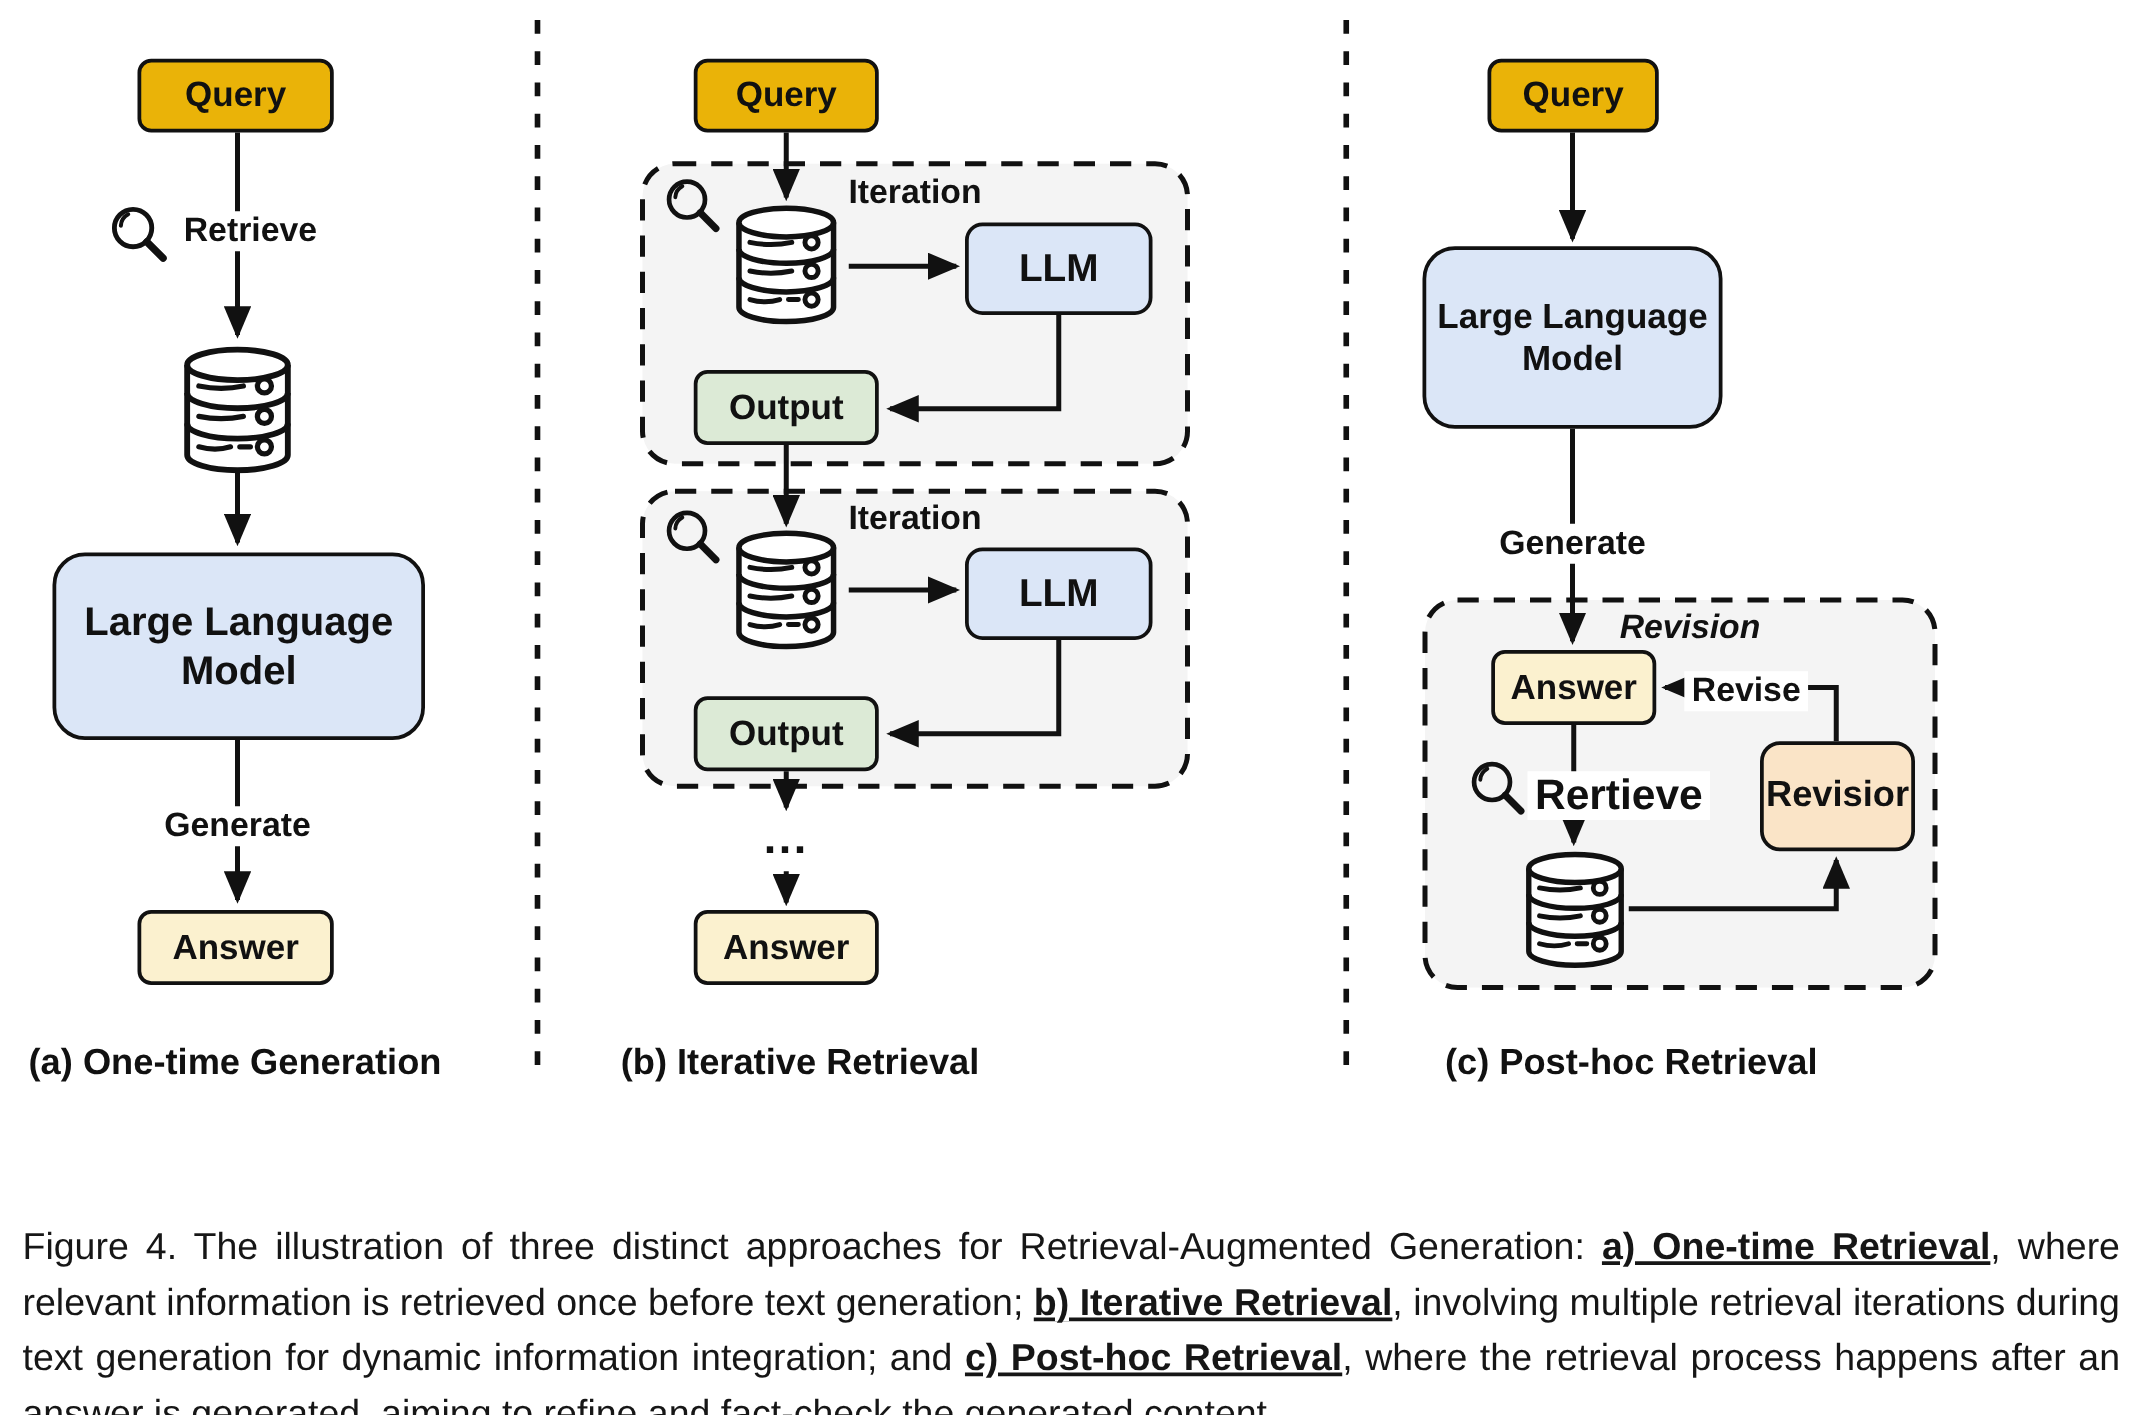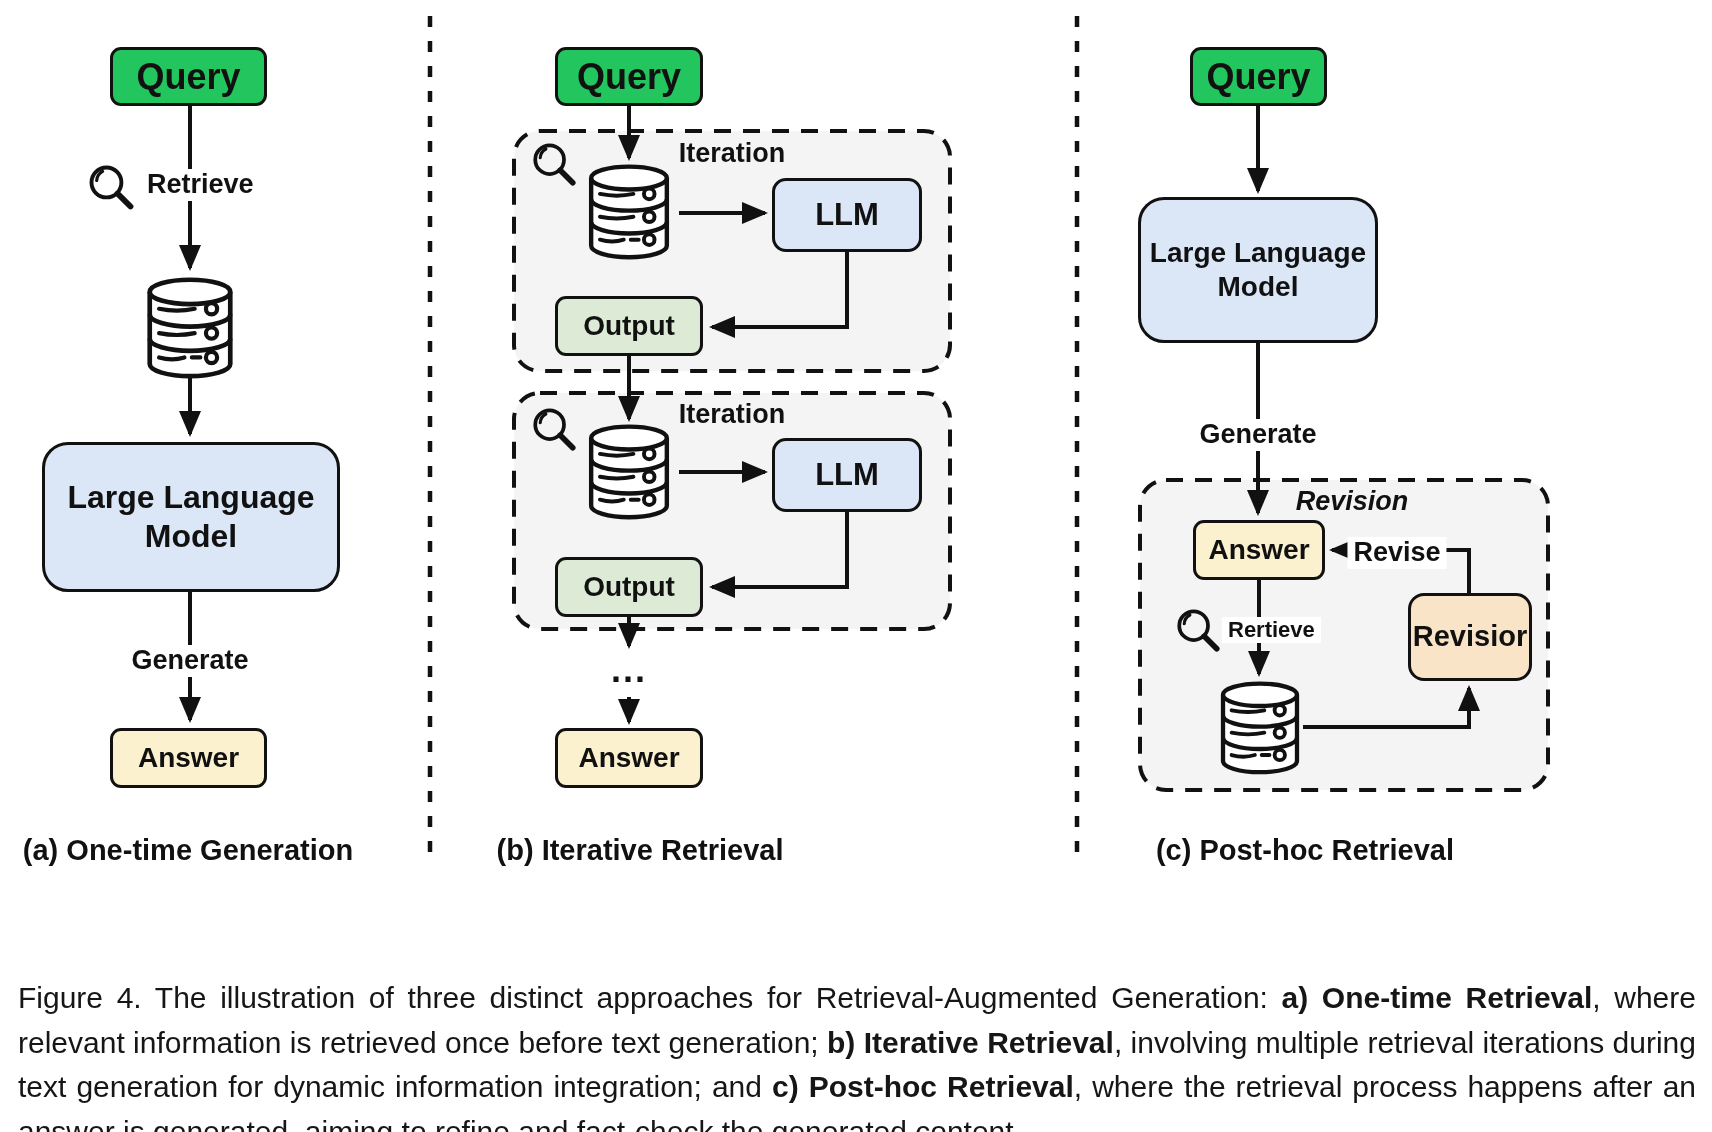--- a/index.html
+++ b/index.html
@@ -2,36 +2,36 @@
 <html><head>
 <meta charset="utf-8">
 <style>
   html,body{margin:0;padding:0;background:#ffffff;}
   .page{position:relative;width:1712px;height:1132px;background:#fff;overflow:hidden;
         font-family:"Liberation Sans",sans-serif;color:#111;}
   svg.underlay{position:absolute;left:0;top:0;}
   .node{position:absolute;display:flex;align-items:center;justify-content:center;
         text-align:center;border:3.5px solid #111;font-weight:bold;box-sizing:border-box;
         line-height:1.22;}
-  .q   {background:#22c55e;border-radius:11px;font-size:36px;}
+  .q   {background:#eab308;border-radius:11px;font-size:28px;}
   .llm {background:#dbe6f7;border-radius:14px;font-size:31px;}
   .llmbig{background:#dbe6f7;border-radius:26px;}
   .out {background:#dcead6;border-radius:11px;font-size:28px;}
   .ans {background:#fbf1cf;border-radius:11px;font-size:28px;}
   .rev {background:#fae4c7;border-radius:16px;font-size:29px;}
   .lbl{position:absolute;font-weight:bold;font-size:27px;white-space:nowrap;line-height:1.1;}
   .whitebg{background:#ffffff;padding:1px 6px;}
   .ctr{transform:translateX(-50%);}
   .subcap{position:absolute;font-weight:bold;font-size:29px;white-space:nowrap;
           transform:translateX(-50%);}
   .dots{position:absolute;font-weight:bold;font-size:36px;letter-spacing:2px;
         transform:translateX(-50%);line-height:1;}
   .figcaption{position:absolute;left:18px;top:946px;width:1678px;font-size:30px;
         line-height:44.5px;text-align:justify;text-align-last:left;color:#161616;}
-  .figcaption .bold{font-weight:bold;}
+  .figcaption .bold{font-weight:bold;text-decoration:underline;}
 </style>
 </head>
 <body>
 
 <div class="page">
 
   <svg class="underlay" width="1712" height="900">
     <defs>
       <marker id="ah" markerUnits="userSpaceOnUse" markerWidth="26" markerHeight="22" refX="23" refY="11" orient="auto">
         <path d="M0,0 L26,11 L0,22 z" fill="#111"></path>
@@ -107,19 +107,19 @@
   <div class="dots" style="left:629px;top:652px;">...</div>
   <div class="node ans" style="left:555px;top:728px;width:148px;height:60px;">Answer</div>
   <div class="subcap" style="left:640px;top:834px;">(b) Iterative Retrieval</div>
 
   <div class="node q" style="left:1190px;top:47px;width:137px;height:59px;">Query</div>
   <div class="node llmbig" style="left:1138px;top:197px;width:240px;height:146px;font-size:28px;">Large Language Model</div>
   <div class="lbl whitebg ctr" style="left:1258px;top:419px;">Generate</div>
   <div class="lbl ctr" style="left:1352px;top:487px;font-style:italic;">Revision</div>
   <div class="node ans" style="left:1193px;top:520px;width:132px;height:60px;">Answer</div>
   <div class="lbl whitebg ctr" style="left:1397px;top:537px;">Revise</div>
-  <div class="lbl whitebg" style="left:1222px;top:617px;font-size:22px;text-align:center;">Rertieve</div>
+  <div class="lbl whitebg" style="left:1222px;top:617px;font-size:34px;text-align:center;">Rertieve</div>
   <div class="node rev" style="left:1408px;top:593px;width:124px;height:88px;">Revisior</div>
   <div class="subcap" style="left:1305px;top:834px;">(c) Post-hoc Retrieval</div>
 
   <p class="figcaption"><span>Figure 4. The illustration of three distinct approaches for Retrieval-Augmented Generation: </span><span class="bold">a) One-time Retrieval</span><span>, where relevant information is retrieved once before text generation; </span><span class="bold">b) Iterative Retrieval</span><span>, involving multiple retrieval iterations during text generation for dynamic information integration; and </span><span class="bold">c) Post-hoc Retrieval</span><span>, where the retrieval process happens after an answer is generated, aiming to refine and fact-check the generated content.</span></p>
 
 </div>
 
 </body></html>

